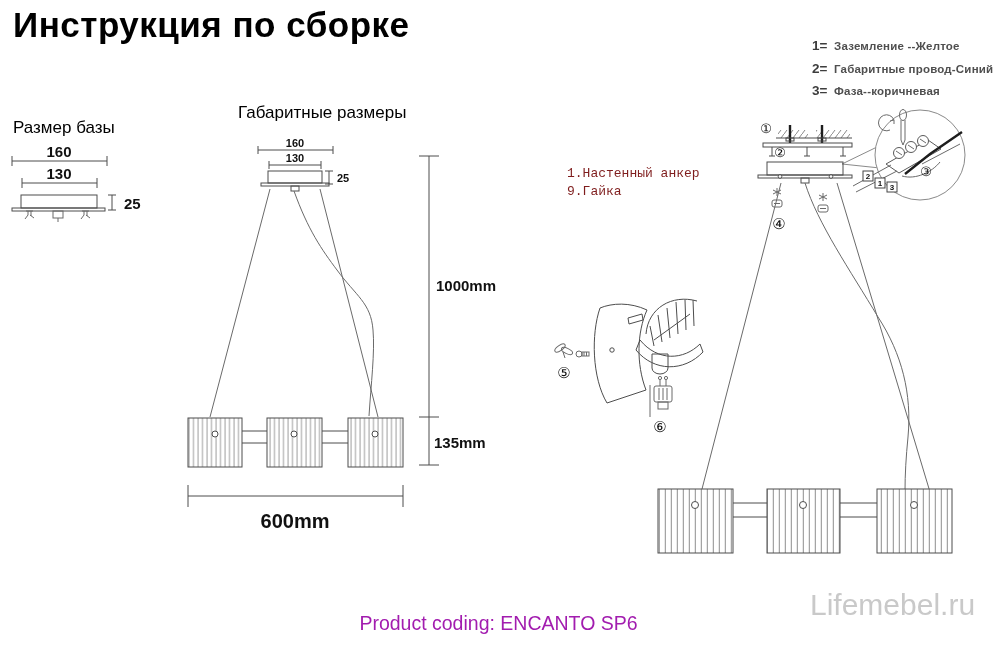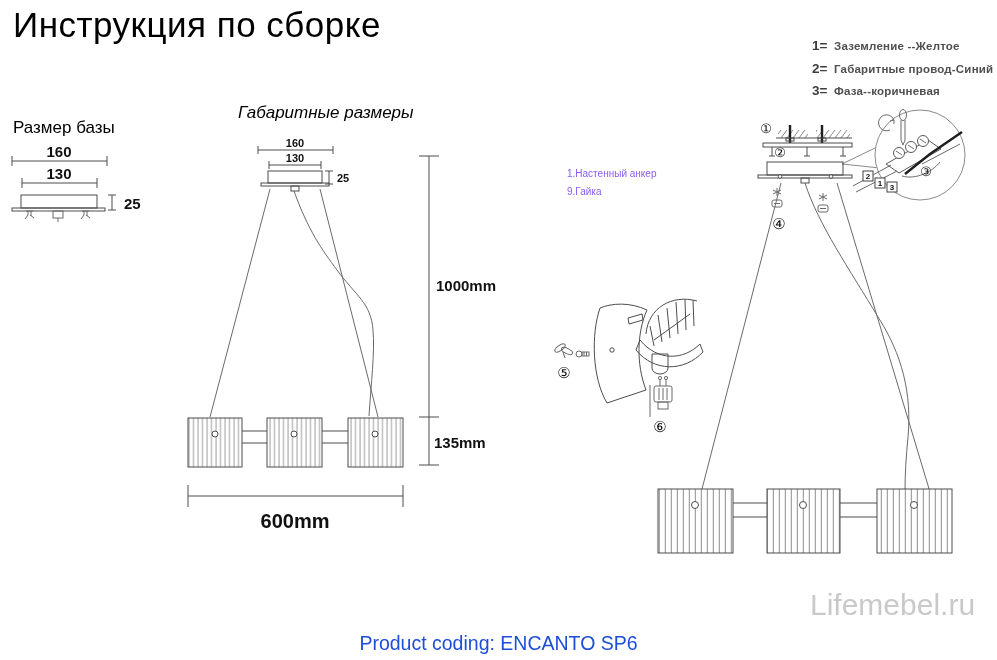--- a/index.html
+++ b/index.html
@@ -1,44 +1,44 @@
 <!DOCTYPE html>
 <html><head>
 <meta charset="utf-8">
 <style>
   html,body{margin:0;padding:0;background:#fff;}
   .page{position:relative;width:997px;height:660px;background:#ffffff;overflow:hidden;
         font-family:"Liberation Sans",sans-serif;color:#000;}
   .abs{position:absolute;}
-  .title{left:13px;top:5px;font-size:35px;font-weight:400;letter-spacing:0.5px;color:#000;}
+  .title{left:13px;top:5px;font-size:35px;font-weight:700;letter-spacing:0.5px;color:#000;}
   .section-label{font-size:17px;font-weight:400;color:#000;}
   .legend{left:812px;top:38px;}
   .legend-row{display:flex;align-items:baseline;height:22.5px;}
   .legend-num{font-size:13.5px;font-weight:700;color:#3d3d3d;width:22px;}
   .legend-label{font-size:11.5px;font-weight:600;color:#4f4f4f;letter-spacing:0.2px;}
   .parts-list{left:567px;top:165px;}
-  .parts-item{font-size:10px;line-height:18.4px;color:#8b5cf6;}
-  .footer{left:0;top:612px;width:997px;text-align:center;font-size:19.5px;color:#1d4ed8;margin-top:20px;}
+  .parts-item{font-size:13px;line-height:18.4px;color:#7f1d1d;font-family:Liberation Mono, monospace;}
+  .footer{left:0;top:612px;width:997px;text-align:center;font-size:19.5px;color:#a21caf;}
   .watermark{left:810px;top:588px;font-size:30px;color:#c9c9c9;font-weight:400;}
   svg{position:absolute;overflow:visible;}
   svg text{font-family:"Liberation Sans",sans-serif;fill:#111;}
   .dim{font-weight:700;}
   .ln{stroke:#4d4d4d;stroke-width:1;fill:none;}
   .ln2{stroke:#6a6a6a;stroke-width:1;fill:none;}
   .thick{stroke:#1d1d1d;stroke-width:2.4;fill:none;}
 </style>
 </head>
 <body>
 
 <div class="page">
 
   <div class="abs title">Инструкция по сборке</div>
 
   <div class="abs section-label" style="left:13px;top:118px;">Размер базы</div>
-  <div class="abs section-label" style="left:238px;top:103px;font-style:italic;">Габаритные размеры</div>
+  <div class="abs section-label" style="left:238px;top:103px;">Габаритные размеры</div>
 
   <div class="abs legend">
     <div class="legend-row">
       <span class="legend-num">1=</span>
       <span class="legend-label">Заземление --Желтое</span>
     </div>
     <div class="legend-row">
       <span class="legend-num">2=</span>
       <span class="legend-label">Габаритные провод-Синий</span>
     </div>

